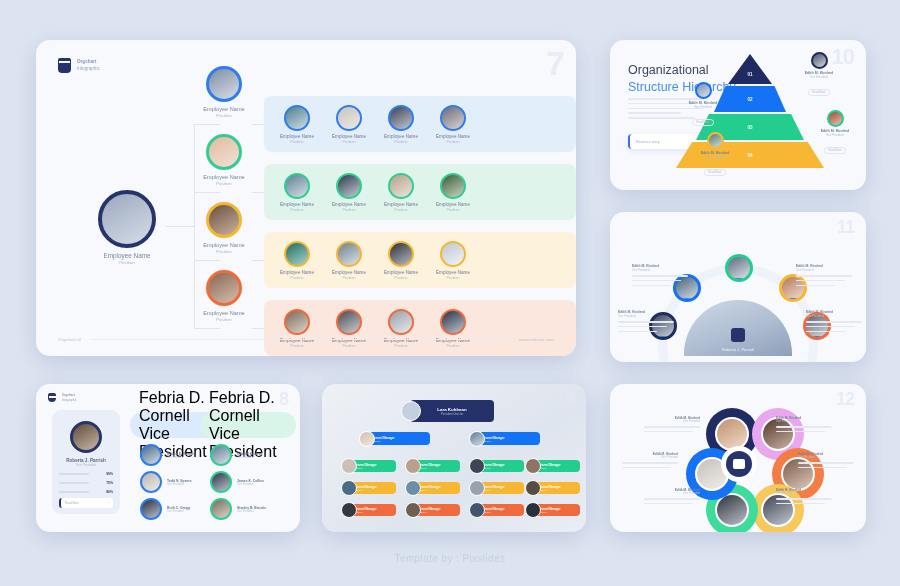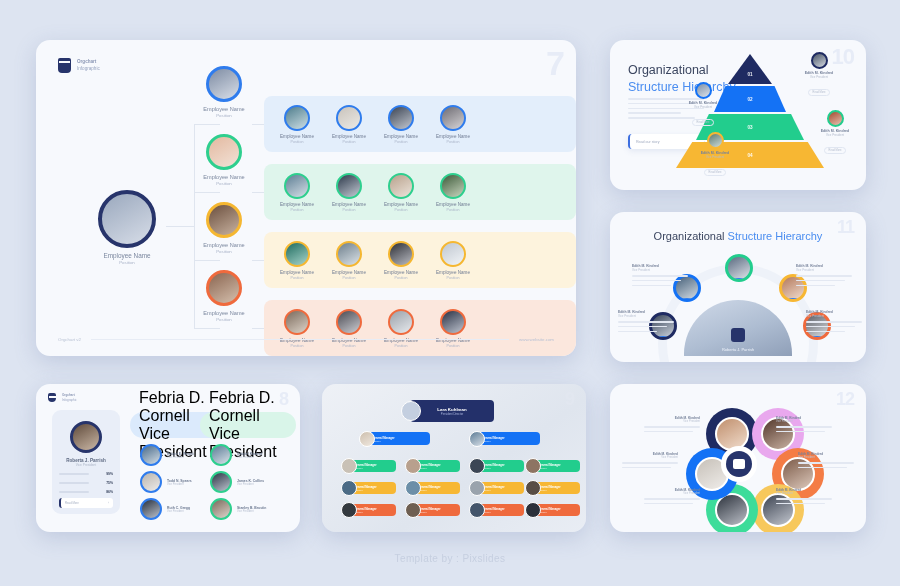--- a/index.html
+++ b/index.html
@@ -402,23 +402,20 @@
     <div class="mini" style="left:86px;top:92px">
       <div class="ava" style="border-color:#f7b733;background:linear-gradient(150deg,#5d7a72,#cfdcd7)"></div>
       <div class="mn">Edith M. Kindred</div>
       <div class="mp">Vice President</div>
       <div class="pill">Read More</div>
     </div>
   </div>
 
   <div class="slide" id="slide-arc">
     <div class="slide-num" style="font-size:18px">11</div>
-    <div class="arc-title">
-      <span>Organizational </span><span class="accent">Structure Hierarchy</span>
-    </div>
 
     <div class="arc-ring"></div>
 
     <div class="photo-arc">
       <div class="badge"></div>
       <div class="cap">Roberta J. Parrish</div>
     </div>
 
     <div class="pinwrap" style="left:114px;top:42px">
       <div class="pin" style="border-color:#22cd8d;background:linear-gradient(150deg,#5a6a80,#dfe4ea)"></div>

